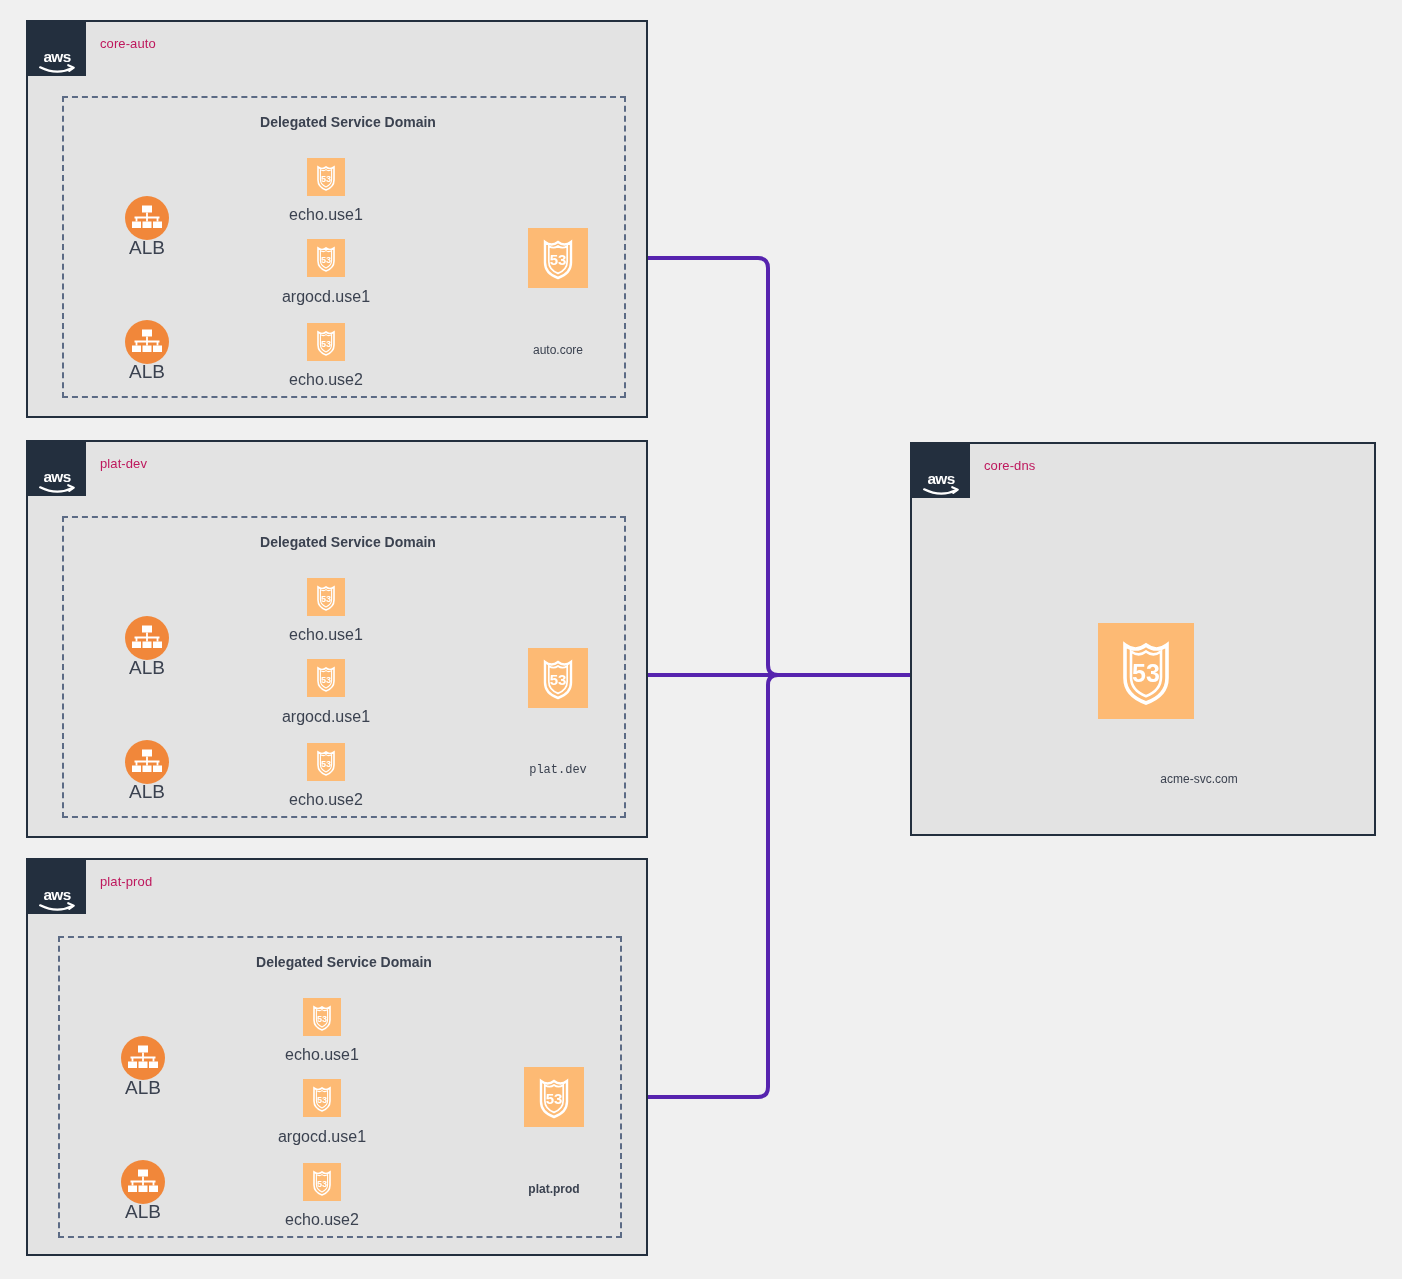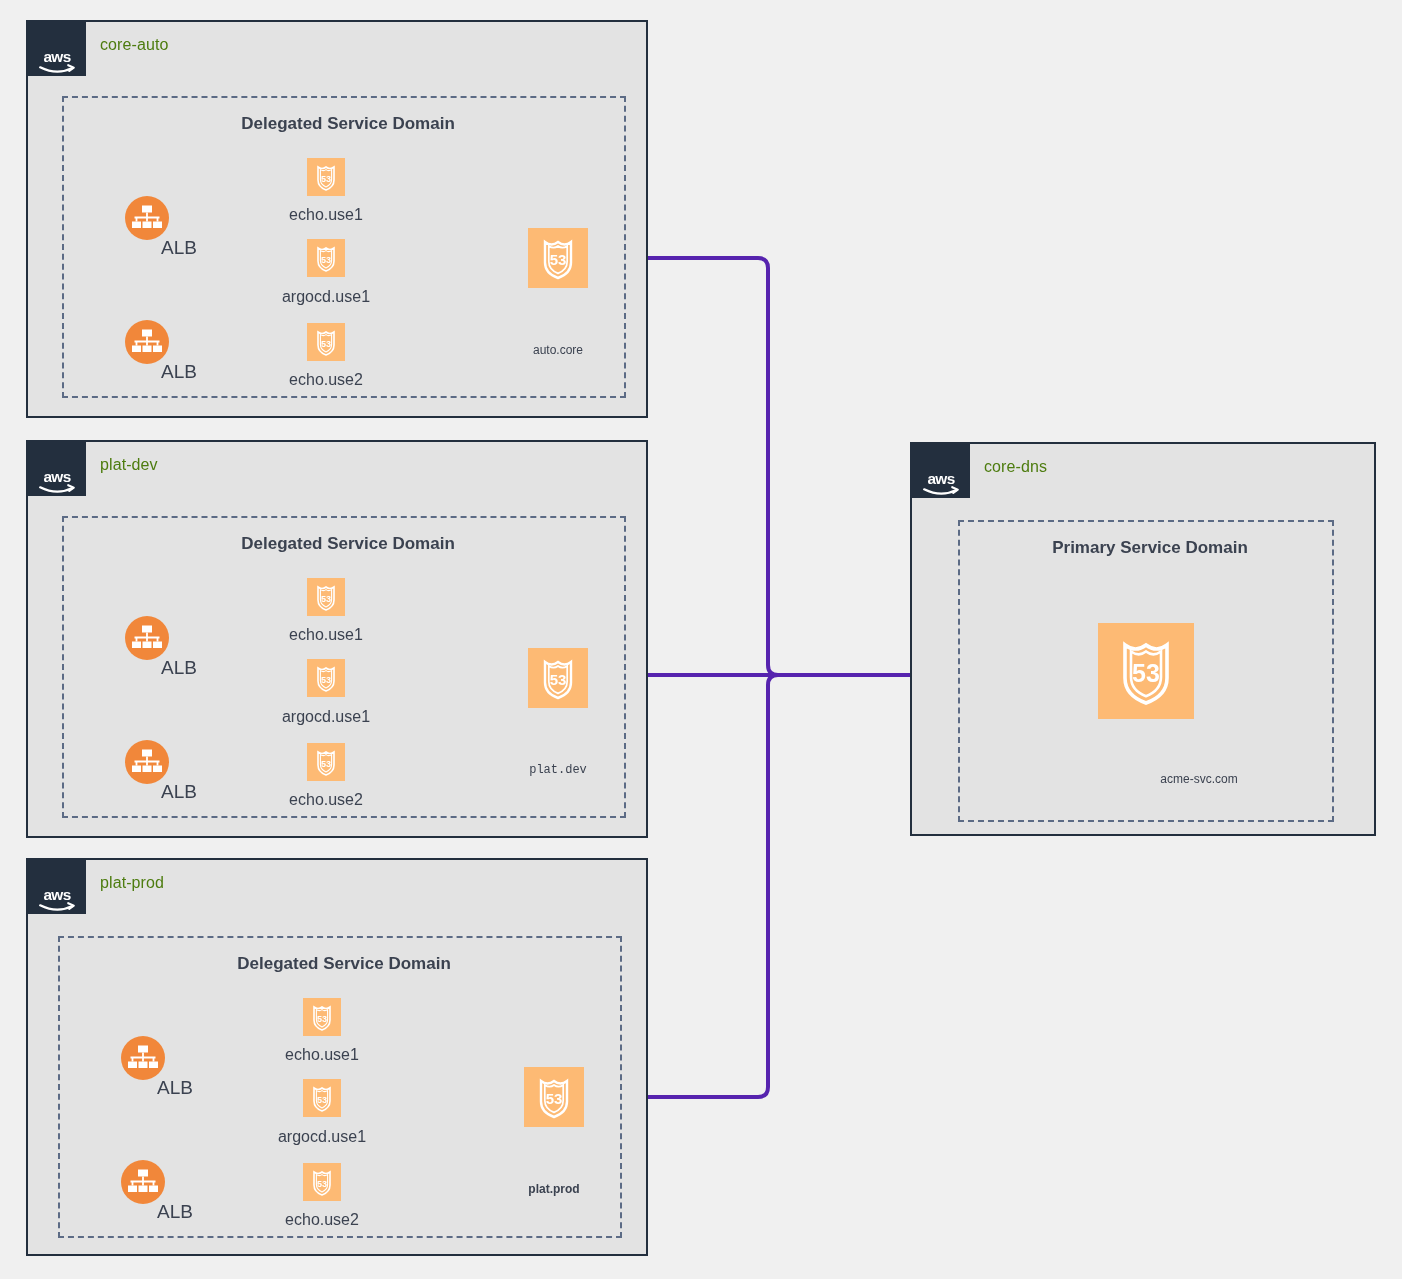--- a/index.html
+++ b/index.html
@@ -23,37 +23,37 @@
   .aws-logo{
     position:absolute;left:0;top:0;
     width:58px;height:54px;
     background:#232f3e;
     display:flex;align-items:flex-end;justify-content:center;
   }
   .aws-logo svg{display:block;}
   .account-name{
     position:absolute;
     left:72px;top:14px;
-    font-size:16px;
-    color:#4d7c0f;
+    font-size:13px;
+    color:#be185d;
     letter-spacing:.1px;
     white-space:nowrap;
   }
 
   
   .domain{
     position:absolute;
     border:2px dashed #5c6b85;
     box-sizing:border-box;
   }
   .domain-title{
     position:absolute;
     left:8px;right:0;top:16px;
     text-align:center;
-    font-size:17px;
+    font-size:14px;
     font-weight:bold;
     color:#3b4250;
     white-space:nowrap;
   }
 
   .r53{
     position:absolute;
     background:#fdba74;
     display:block;
   }
@@ -71,21 +71,21 @@
     position:absolute;
     text-align:center;
     font-size:16px;
     color:#3b4250;
     white-space:nowrap;
     line-height:1;
   }
   .node-label.big{font-size:12px;margin-top:44px;}
   .alb-label{
     position:absolute;
-    text-align:right;
+    text-align:center;
     font-size:19px;
     color:#3b4250;
     white-space:nowrap;
     line-height:1;
   }
 
   
   #wires{position:absolute;left:0;top:0;width:1402px;height:1279px;pointer-events:none;}
   #wires path,#wires line{fill:none;stroke:#5623ae;stroke-width:4;}
   #wires polygon{fill:#4a1f9e;}
@@ -369,23 +369,20 @@
     <div class="aws-logo">
       <svg width="42" height="30" viewBox="0 0 60 40" aria-hidden="true">
         <text x="30" y="22" font-family="Liberation Sans, sans-serif" font-size="22" font-weight="bold" fill="#ffffff" text-anchor="middle" letter-spacing="-1">aws</text>
         <path d="M6 29 Q30 41 52 30" stroke="#ffffff" stroke-width="3.2" fill="none" stroke-linecap="round"></path>
         <path d="M46 26 L54 29.5 L47.5 34" stroke="#ffffff" stroke-width="3" fill="none" stroke-linecap="round" stroke-linejoin="round"></path>
       </svg>
     </div>
     <div class="account-name">core-dns</div>
   </div>
 
-  <div class="domain" style="left:958px;top:520px;width:376px;height:302px;">
-    <div class="domain-title">Primary Service Domain</div>
-  </div>
 
   <div class="r53" style="left:1098px;top:623px;width:96px;height:96px;">
     <svg viewBox="0 0 96 96" aria-hidden="true">
       <path d="M27 22 q10.5 8 21 0 q10.5 8 21 0 v33 q0 17.5 -21 25 q-21 -7.5 -21 -25 z" fill="none" stroke="#fff" stroke-width="3.6"></path>
       <path d="M33 28.5 q7.8 5.6 15 0 q7.2 5.6 15 0 v25.5 q0 13.4 -15 19.2 q-15 -5.8 -15 -19.2 z" fill="none" stroke="#fff" stroke-width="2.6"></path>
       <text x="48" y="59" font-family="Liberation Sans, sans-serif" font-size="25" font-weight="bold" fill="#ffffff" text-anchor="middle">53</text>
     </svg>
   </div>
   <div class="node-label big" style="left:1099px;top:729px;width:200px;">acme-svc.com</div>
 

